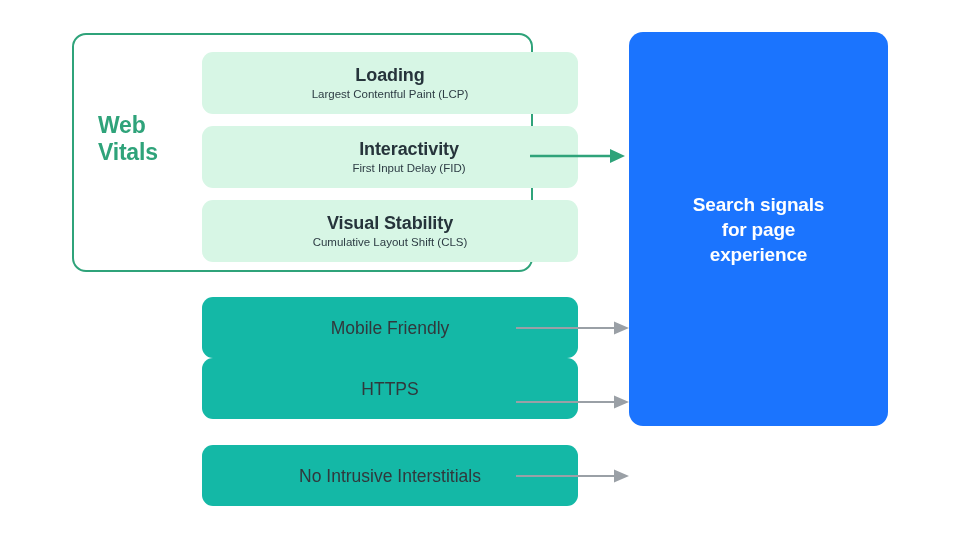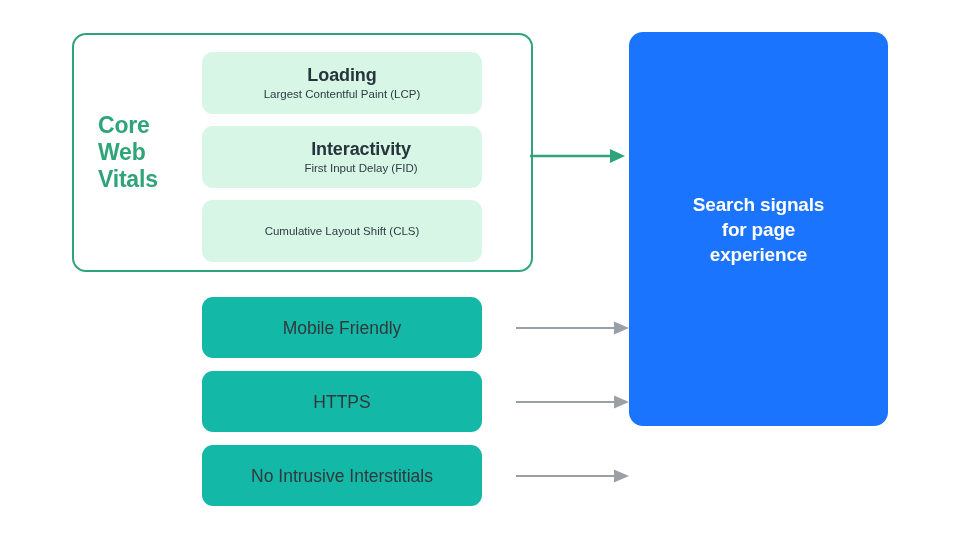--- a/index.html
+++ b/index.html
@@ -46,21 +46,21 @@
     font-size: 23px;
     font-weight: bold;
     line-height: 27px;
     letter-spacing: -0.2px;
   }
 
   
   .pill {
     position: absolute;
     left: 202px;
-    width: 280px;
+    width: 376px;
     box-sizing: border-box;
     border-radius: 11px;
     display: flex;
     flex-direction: column;
     align-items: center;
     justify-content: center;
   }
   .pill-green {
     height: 62px;
     background: #D7F6E5;
@@ -82,21 +82,21 @@
     font-weight: normal;
     line-height: 15px;
     margin-top: 1px;
   }
 
   .pill-gray {
     height: 61px;
     background: #14b8a6;
   }
   .pill-gray.g1 { top: 297px; }
-  .pill-gray.g2 { top: 371px; }
+  .pill-gray.g2 { top: 358px; }
   .pill-gray.g3 { top: 445px; }
 
   .pill-gray .pill-title {
     font-size: 17.5px;
     font-weight: normal;
     color: #31383C;
     letter-spacing: 0px;
   }
 
   
@@ -129,36 +129,36 @@
   }
 </style>
 </head>
 <body>
 
 <div id="canvas">
 
   <div class="cwv-container"></div>
 
   <div class="cwv-label">
-    <div>Core</div>
     <div>Web</div>
     <div>Vitals</div>
   </div>
 
   <div class="pill pill-green p1">
     <div class="pill-title">Loading</div>
     <div class="pill-sub">Largest Contentful Paint (LCP)</div>
   </div>
 
   <div class="pill pill-green p2">
     <div class="pill-title">Interactivity</div>
     <div class="pill-sub">First Input Delay (FID)</div>
   </div>
 
   <div class="pill pill-green p3">
+    <div class="pill-title">Visual Stability</div>
     <div class="pill-sub">Cumulative Layout Shift (CLS)</div>
   </div>
 
   <svg class="arrow-svg" style="left:530px; top:145px;" width="96" height="30" viewBox="0 0 96 30">
     <line x1="0" y1="11" x2="82" y2="11" stroke="#2FA37A" stroke-width="2.5"></line>
     <polygon points="80,4 95,11 80,18" fill="#2FA37A"></polygon>
   </svg>
 
   <div class="pill pill-gray g1">
     <div class="pill-title">Mobile Friendly</div>

